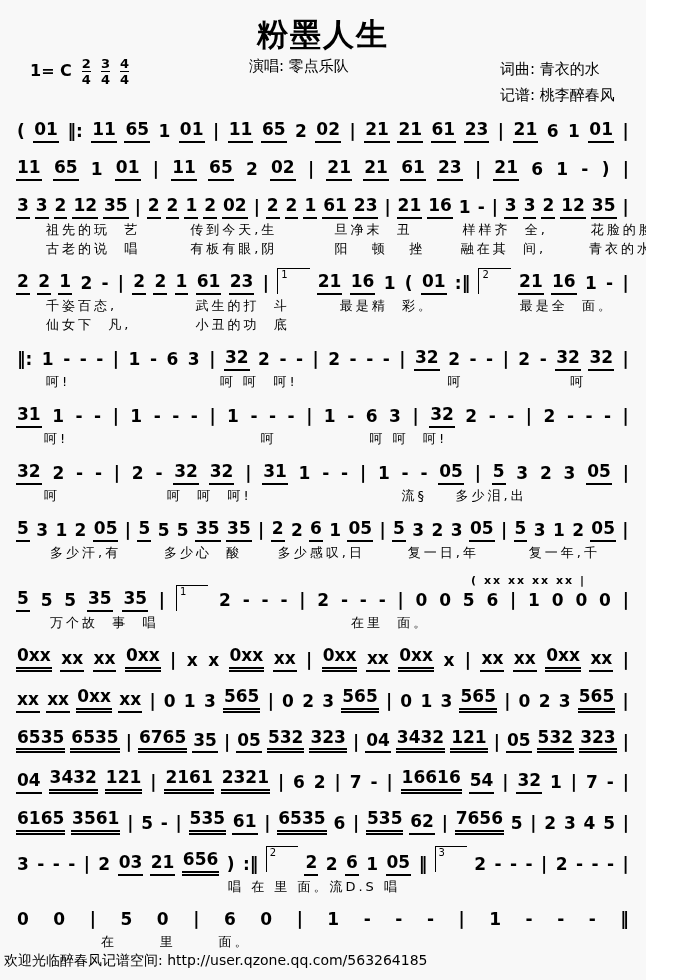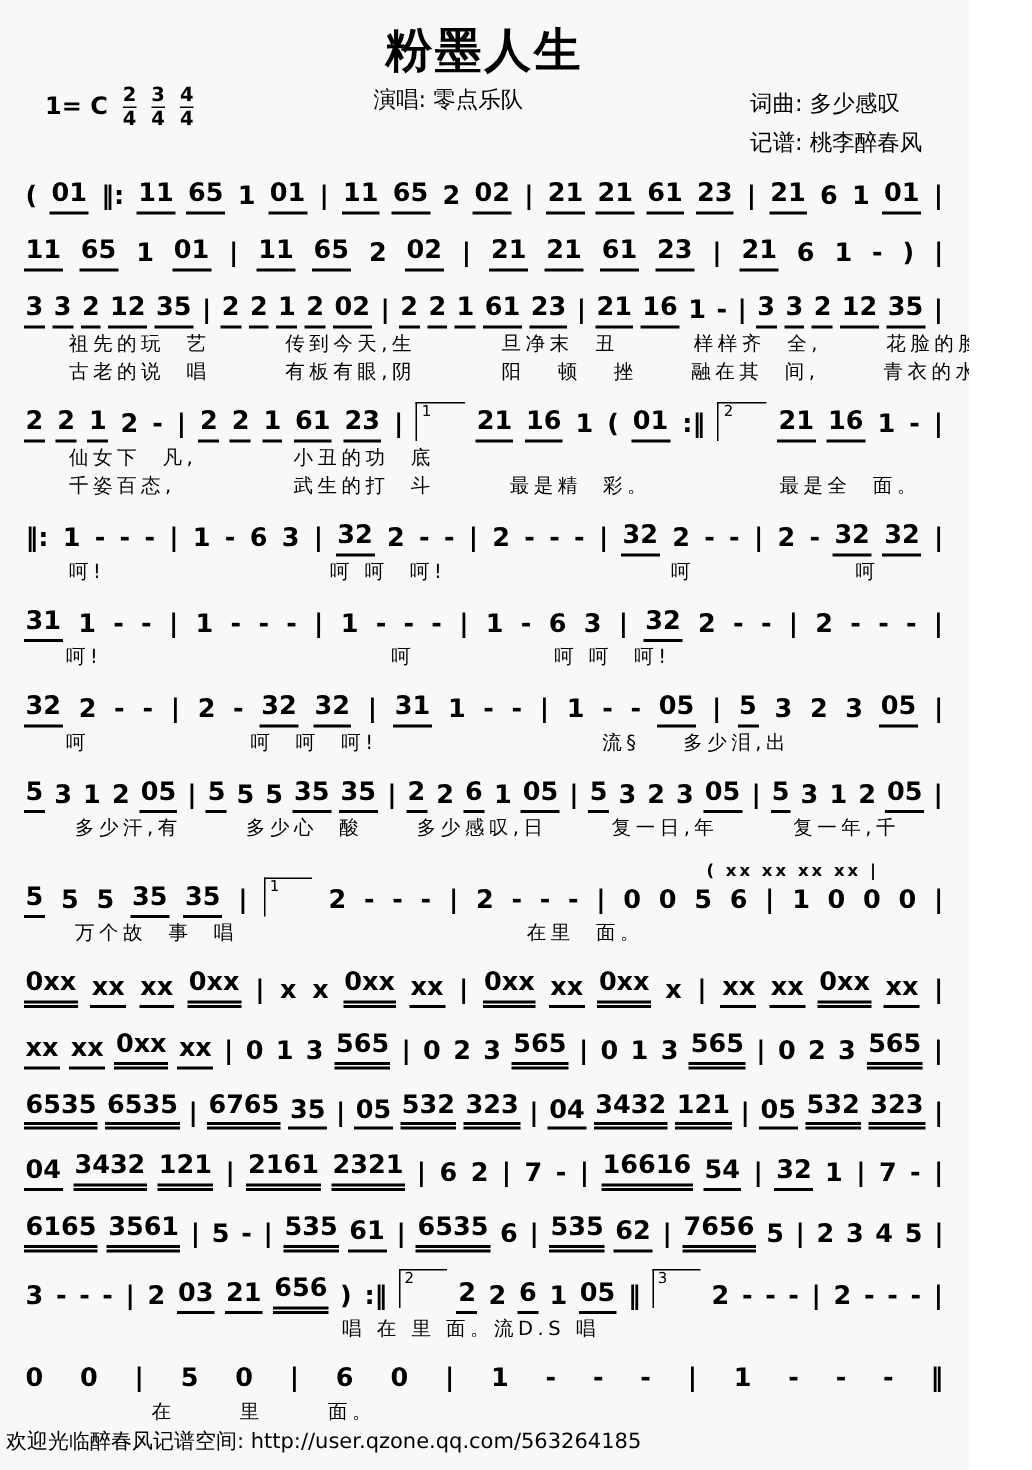--- a/index.html
+++ b/index.html
@@ -42,21 +42,21 @@
 <div class="page">
 
   <h1 class="title">粉墨人生</h1>
 
   <div class="meta">
     <div class="keysig">
       <span>1= C</span><span class="frac"><span>2</span><span class="den">4</span></span><span class="frac"><span>3</span><span class="den">4</span></span><span class="frac"><span>4</span><span class="den">4</span></span>
     </div>
     <div class="performer">演唱: 零点乐队</div>
     <div class="credits">
-      <div>词曲: 多少感叹</div>
+      <div>词曲: 青衣的水</div>
       <div>记谱: 桃李醉春风</div>
     </div>
   </div>
 
   <div class="score">
       <div class="sys">
         <div class="notes">
           <span class="tok">(</span>
           <span class="tok u1">01</span>
           <span class="tok">‖:</span>
@@ -163,22 +163,22 @@
           <span class="tok">(</span>
           <span class="tok u1">01</span>
           <span class="tok">:‖</span>
           <span class="volta">2</span>
           <span class="tok u1">21</span>
           <span class="tok u1">16</span>
           <span class="tok">1</span>
           <span class="tok">-</span>
           <span class="tok">|</span>
         </div>
+        <div class="lyric" style="padding-left: 30px;">千姿百态,           武生的打  斗       最是精  彩。            最是全  面。</div>
         <div class="lyric" style="padding-left: 30px;">仙女下  凡,         小丑的功  底</div>
-        <div class="lyric" style="padding-left: 30px;">千姿百态,           武生的打  斗       最是精  彩。            最是全  面。</div>
       </div>
       <div class="sys">
         <div class="notes">
           <span class="tok">‖:</span>
           <span class="tok">1</span>
           <span class="tok">-</span>
           <span class="tok">-</span>
           <span class="tok">-</span>
           <span class="tok">|</span>
           <span class="tok">1</span>

